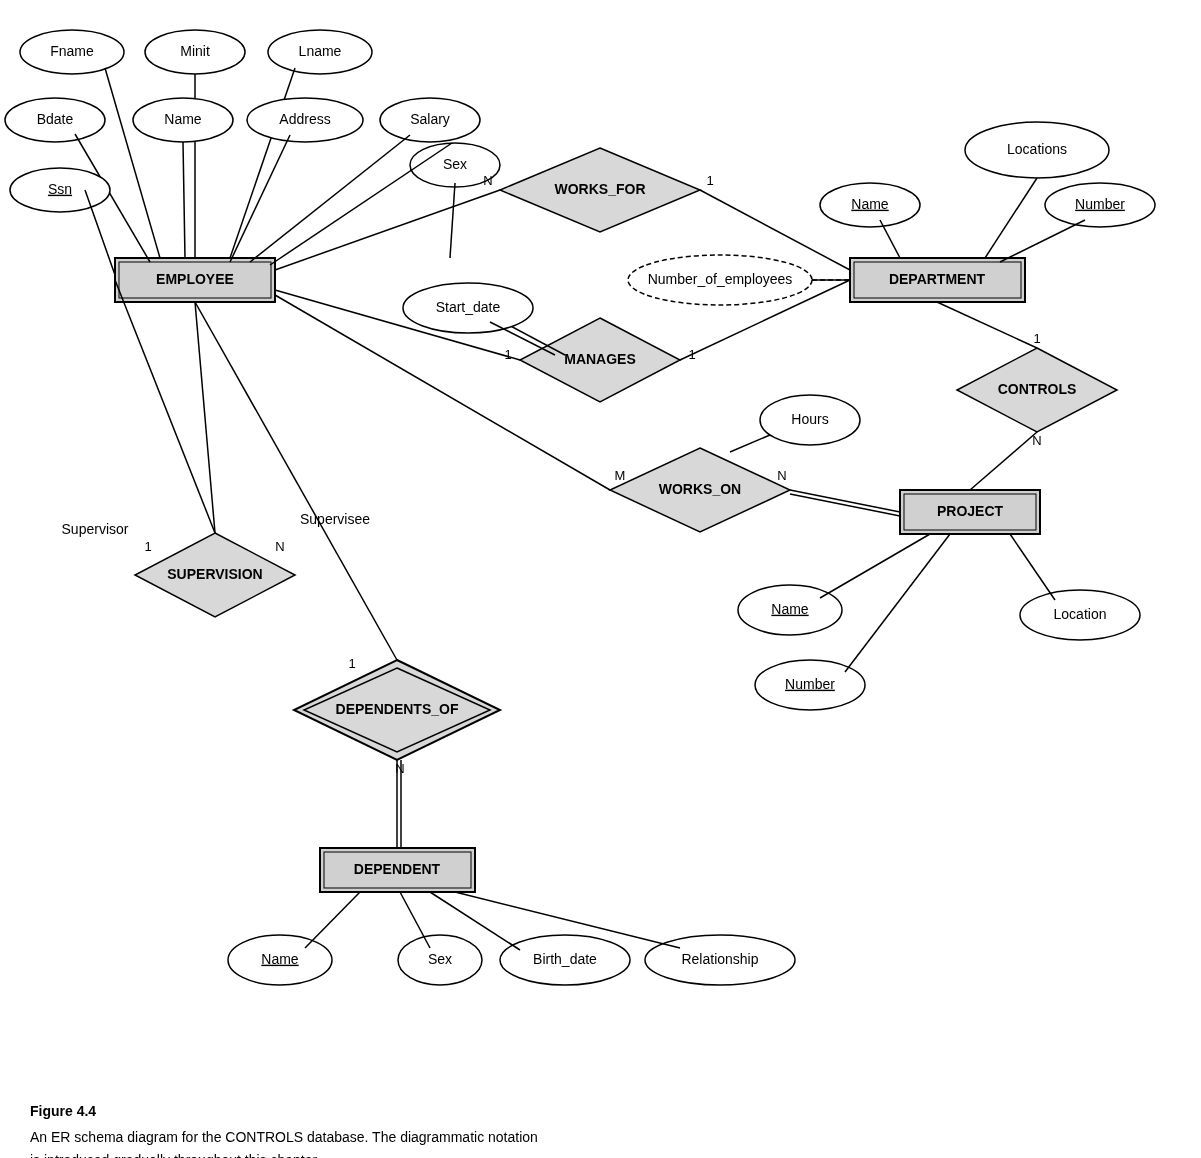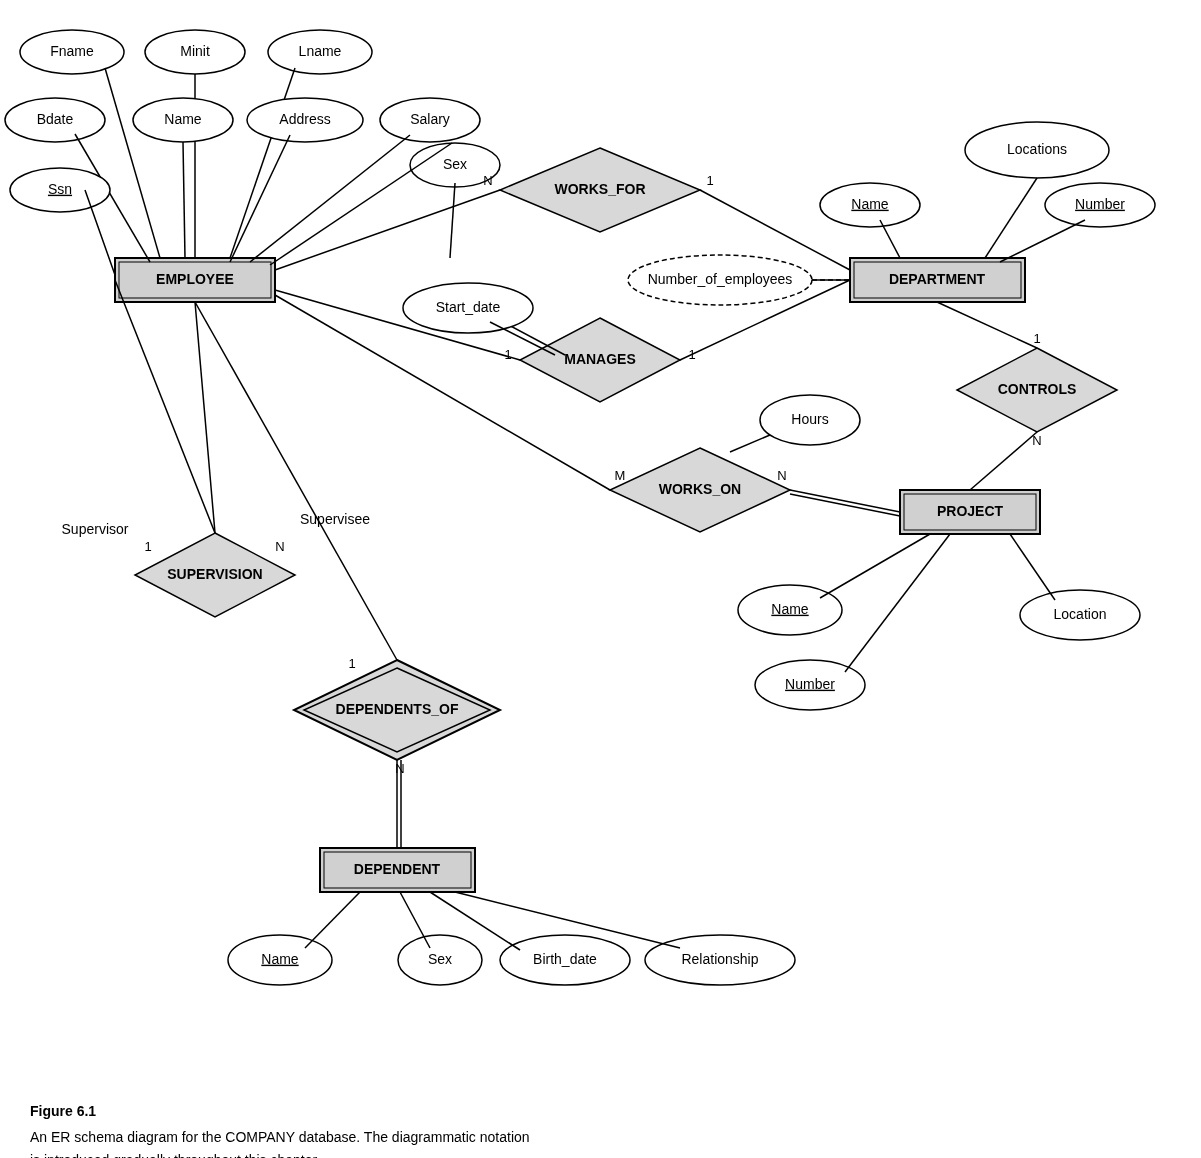--- a/index.html
+++ b/index.html
@@ -205,16 +205,16 @@
     <text x="335" y="520" class="label">Supervisee</text>
 
     <line x1="452" y1="143" x2="270" y2="265" class="connector"></line>
 
     <line x1="490" y1="322" x2="555" y2="355" class="connector"></line>
 
   </svg>
 </div>
 
 <div class="caption">
-  <p class="caption-title">Figure 6.1</p>
-  <p>An ER schema diagram for the COMPANY database. The diagrammatic notation</p>
+  <p class="caption-title">Figure 4.4</p>
+  <p>An ER schema diagram for the CONTROLS database. The diagrammatic notation</p>
   <p>is introduced gradually throughout this chapter.</p>
 </div>
 
 </body></html>

